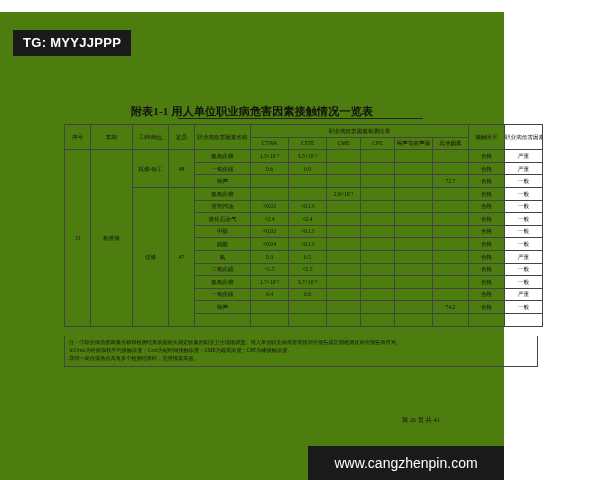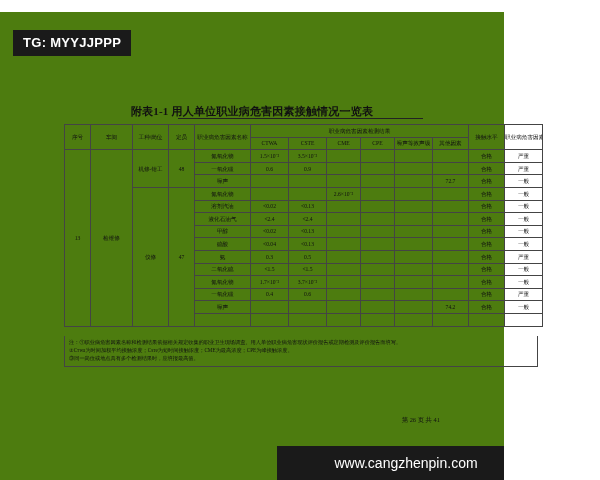--- a/index.html
+++ b/index.html
@@ -43,21 +43,20 @@
     width: 196px;
     height: 34px;
     background: #1a1a1a;
     color: #ffffff;
     font-family: "Liberation Sans", sans-serif;
     font-size: 14px;
     display: flex;
     align-items: center;
     justify-content: center;
     z-index: 50;
-    padding-left: 31px;
   }
 
   
   .doc-title {
     position: absolute;
     left: 0; right: 0;
     top: 92px;
     text-align: center;
     font-size: 11px;
     font-weight: bold;

